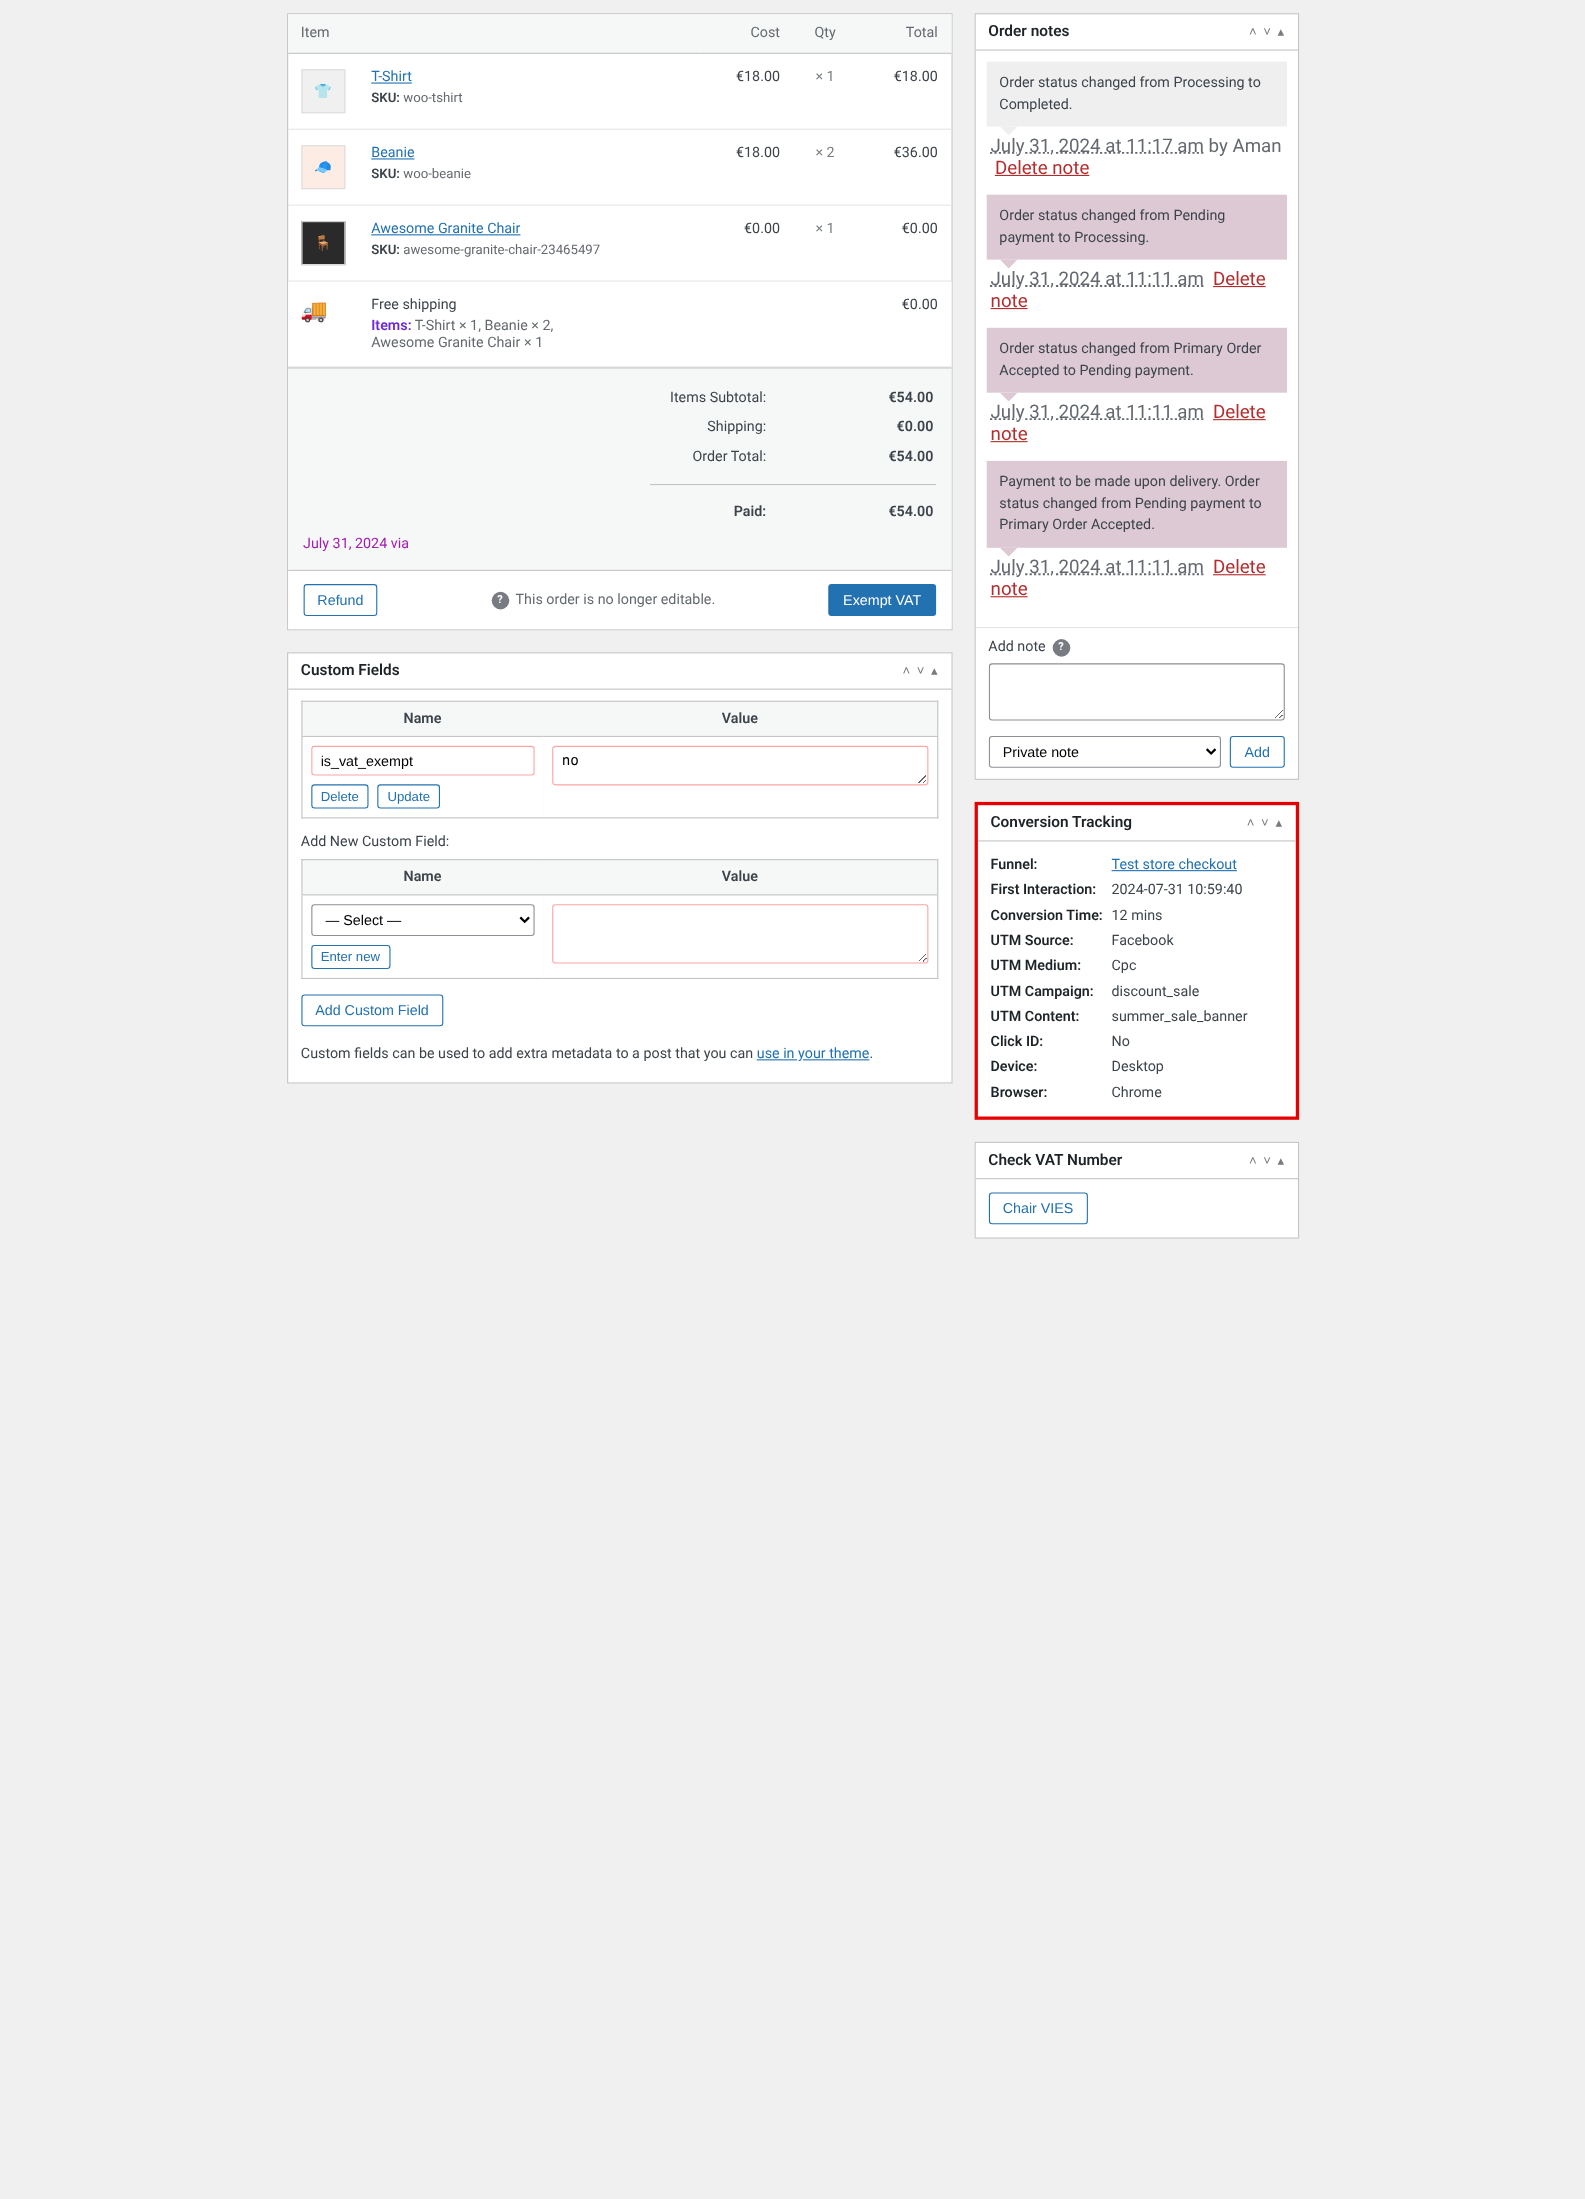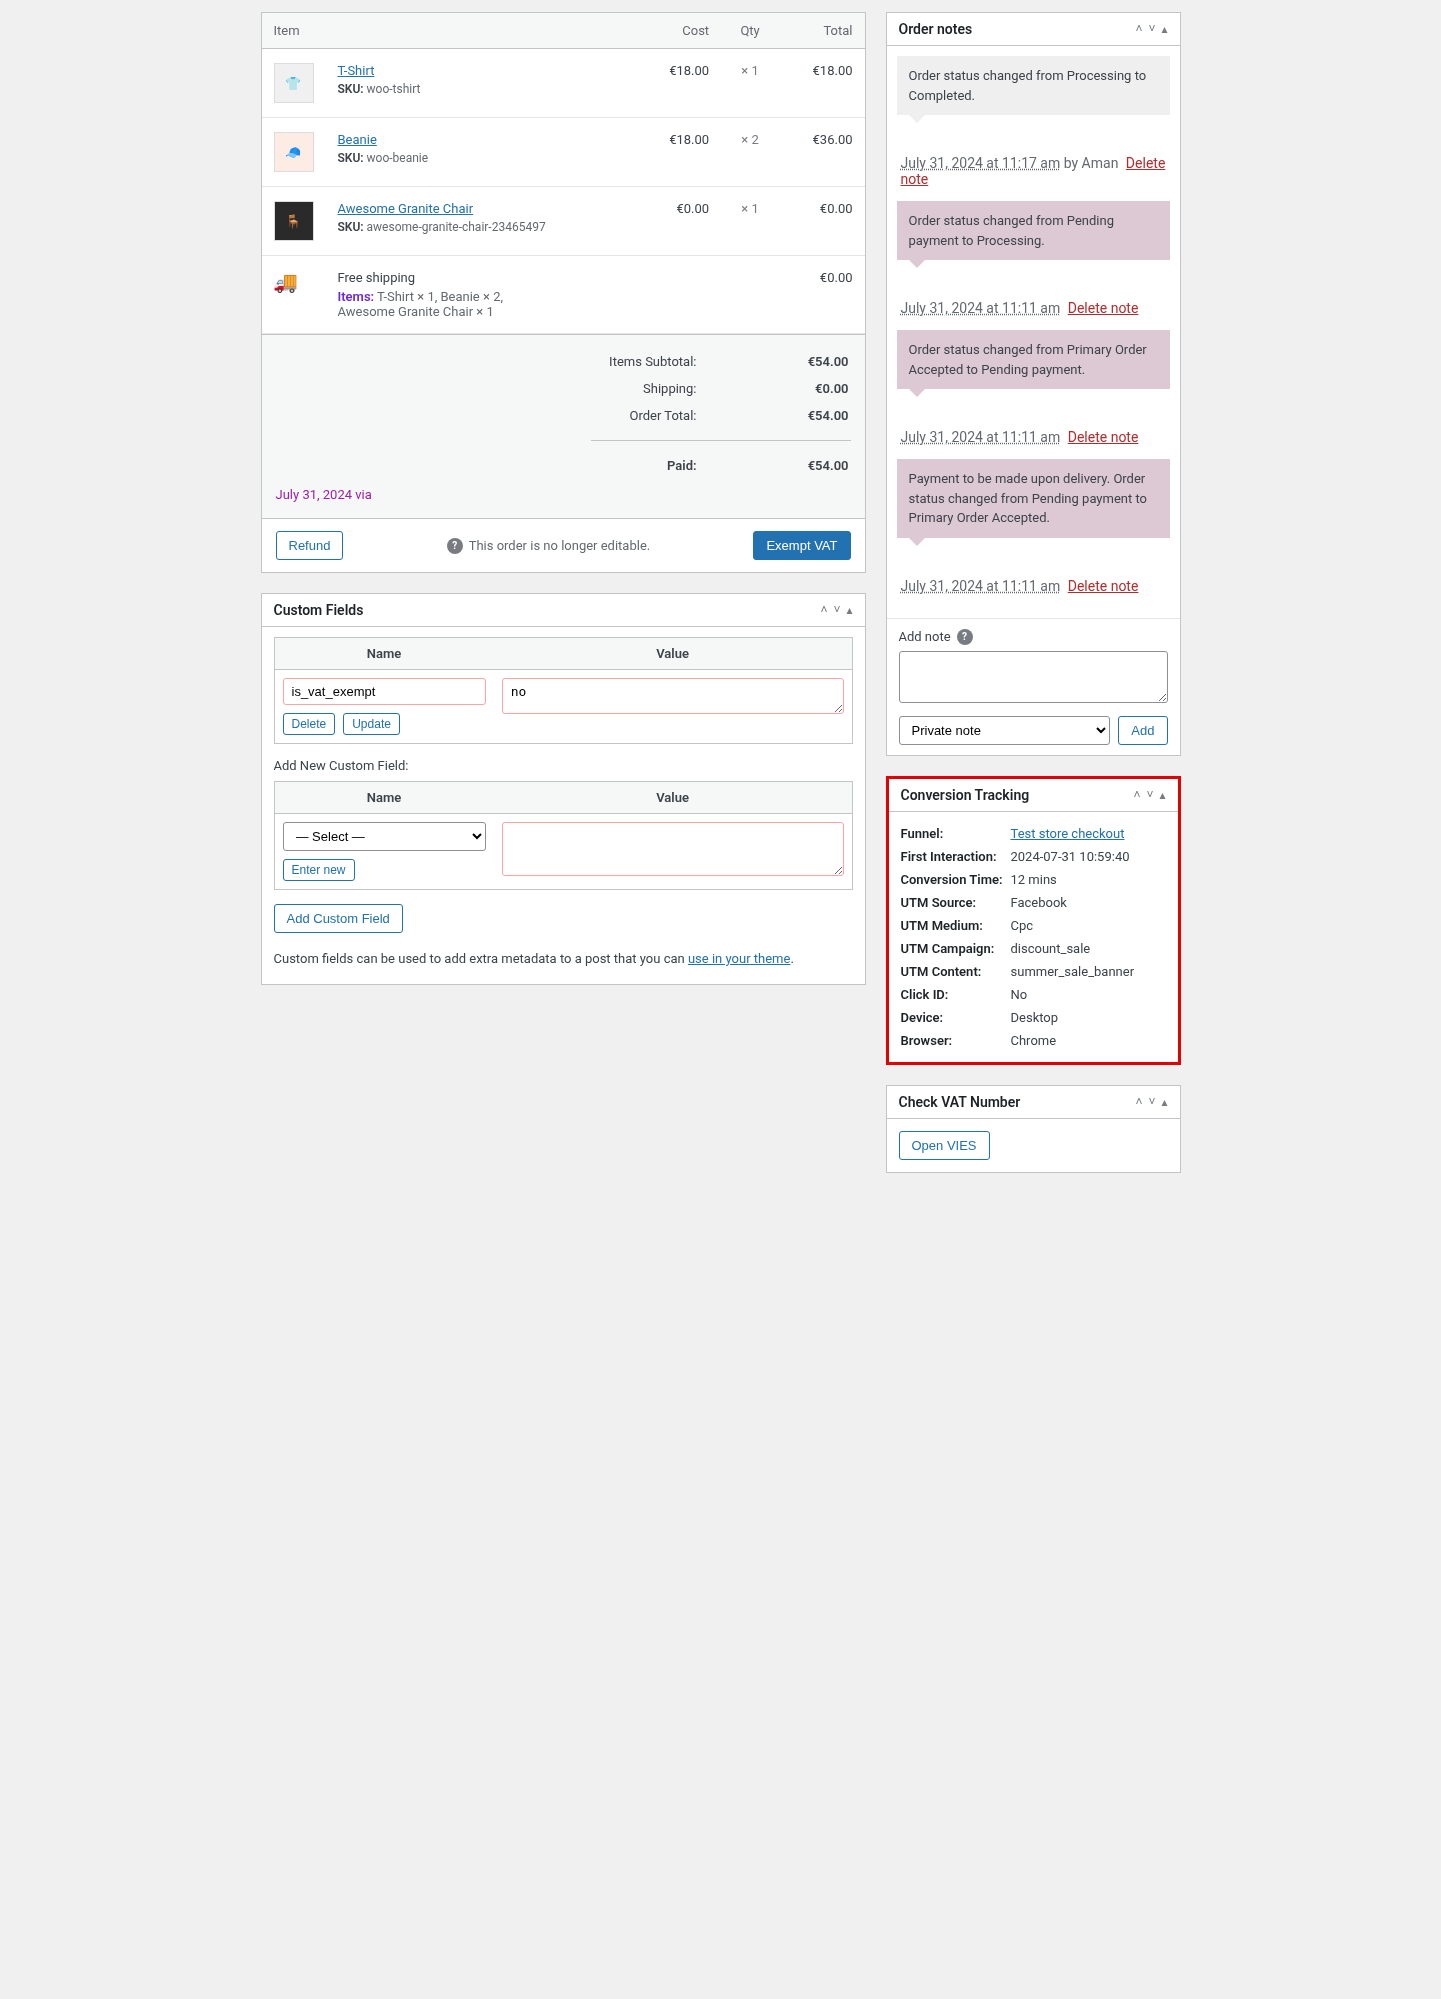--- a/index.html
+++ b/index.html
@@ -90,21 +90,21 @@
   .note-bubble {
     background: #efefef; padding: 10px 12px; font-size: 13px;
     color: #3c434a; position: relative; line-height: 1.5;
   }
   .note-bubble.sys { background: #ddc9d4; }
   .note-bubble::after {
     content: ""; position: absolute; left: 12px; bottom: -8px;
     border: 8px solid transparent; border-top-color: #efefef; border-bottom: 0;
   }
   .note-bubble.sys::after { border-top-color: #ddc9d4; }
-  .note-meta { font-size: 14px; color: #646970; padding: 8px 0 0 4px; margin-top: 32px; }
+  .note-meta { font-size: 17px; color: #646970; padding: 8px 0 0 4px; }
   .note-meta a { color: #b32d2e; text-decoration: underline; margin-left: 4px; }
   .note-meta .ts { text-decoration: underline dotted; }
   .add-note-box { padding: 10px 12px; border-top: 1px solid #e5e5e5; }
   .add-note-box label { display: flex; align-items: center; gap: 6px; margin-bottom: 6px; font-size: 13px; }
   .note-textarea {
     width: 100%; height: 52px; border: 1px solid #8c8f94;
     border-radius: 3px; resize: both;
   }
   .note-actions { display: flex; gap: 8px; margin-top: 10px; }
   .note-actions select {
@@ -425,17 +425,17 @@
     <div class="postbox">
       <div class="postbox-header">
         <h2>Check VAT Number</h2>
         <div class="postbox-handles">
           <span class="chev">˄</span>
           <span class="chev">˅</span>
           <span class="caret">▴</span>
         </div>
       </div>
       <div class="vat-body">
-        <button class="btn">Open VIES</button>
+        <button class="btn">Chair VIES</button>
       </div>
     </div>
   </div>
 </div>
 
 </body></html>

